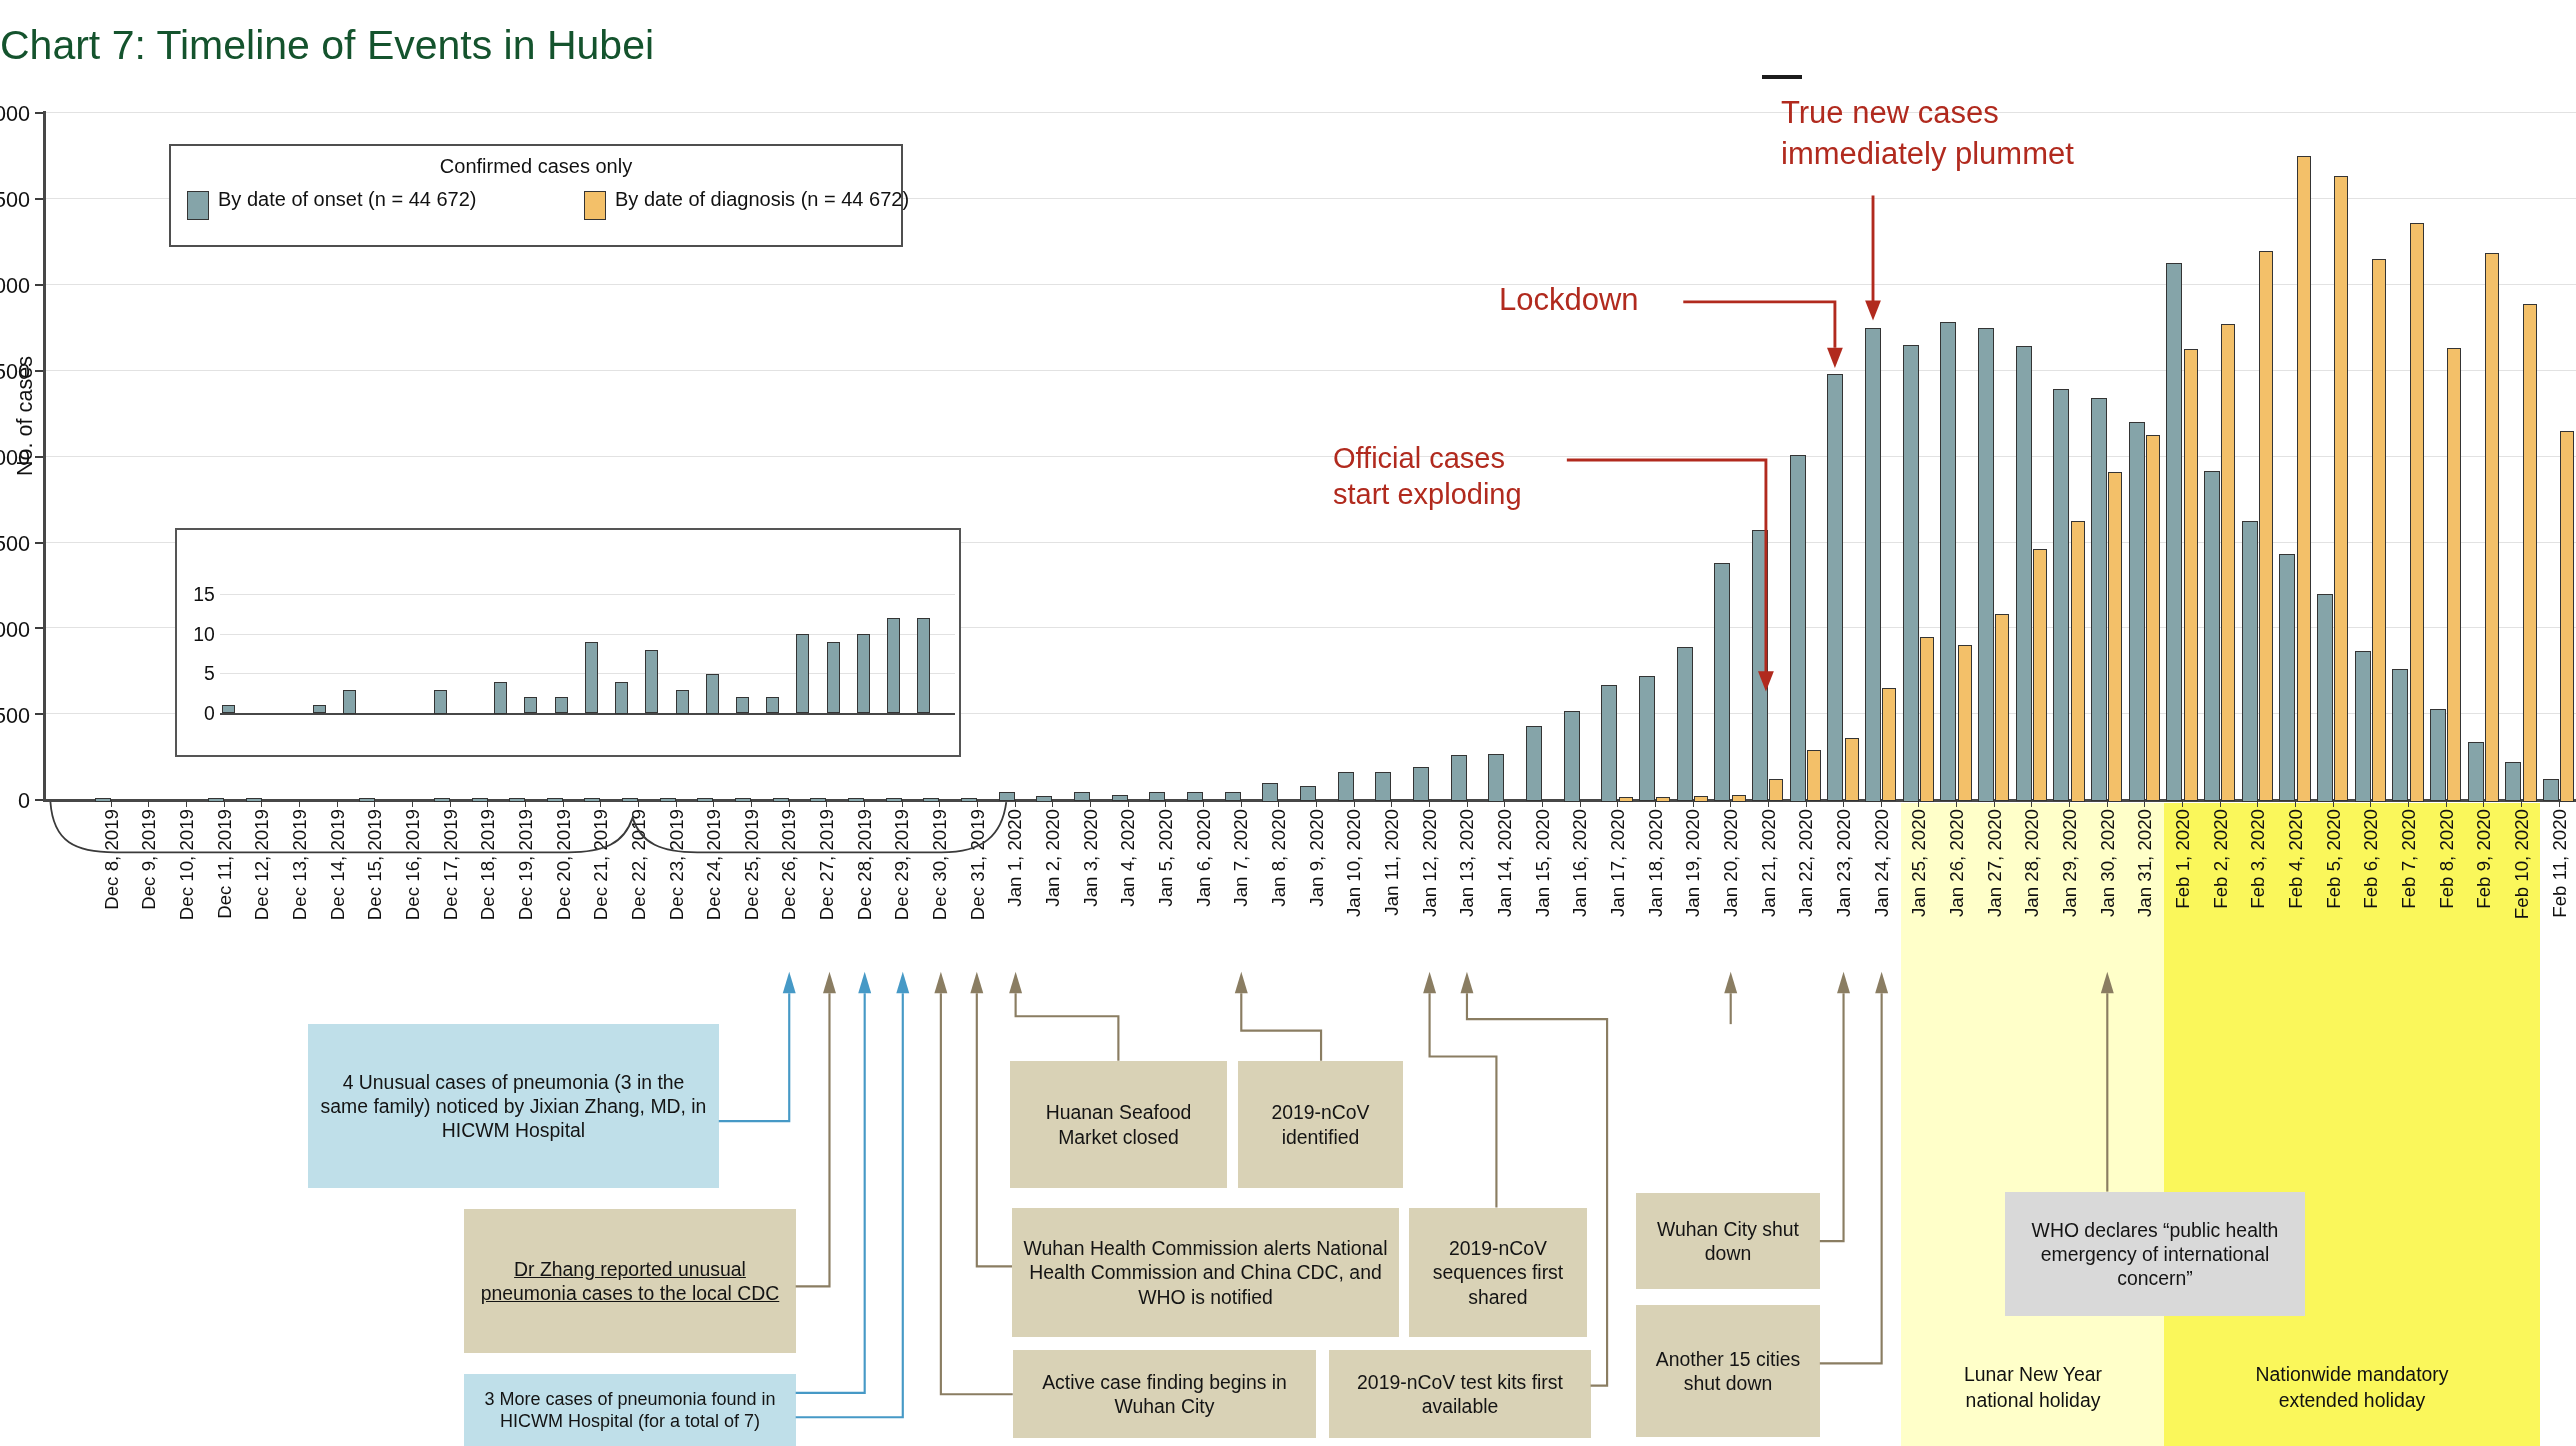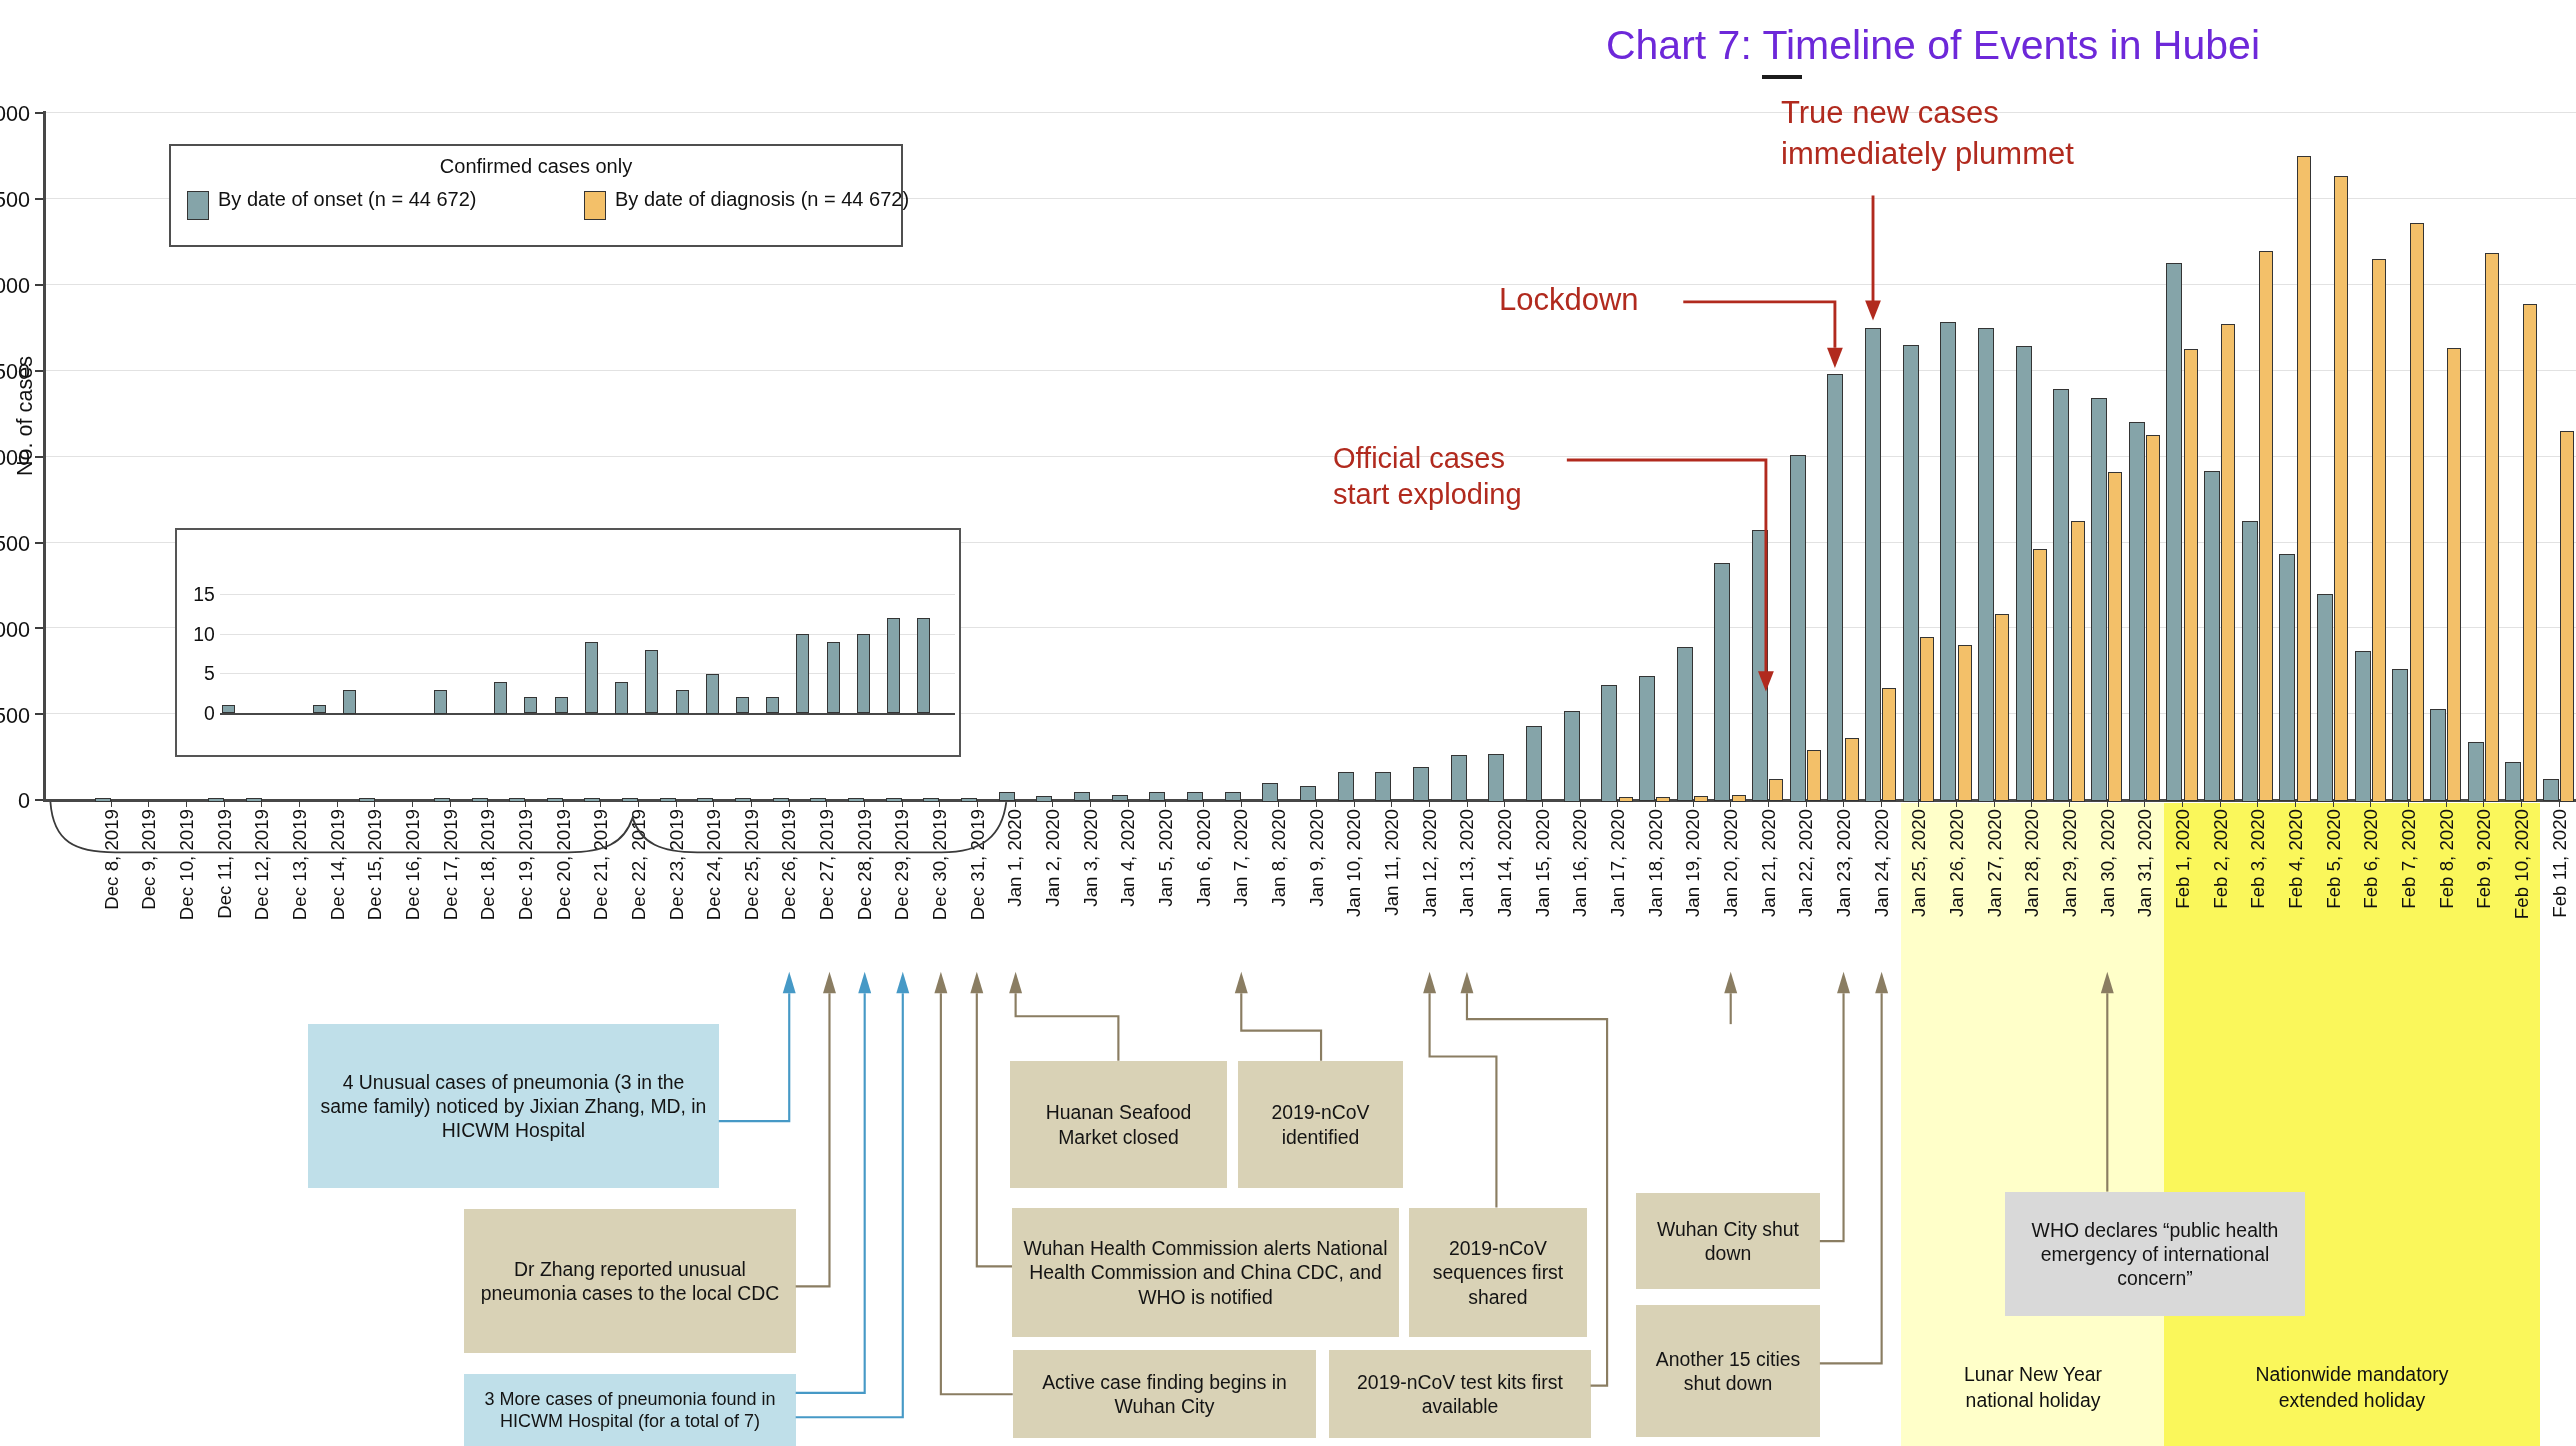--- a/index.html
+++ b/index.html
@@ -1,19 +1,19 @@
 <!DOCTYPE html>
 <html style="font-size:11.5px"><head>
 <meta charset="utf-8">
 <style>
   html,body{margin:0;padding:0;background:#fff;}
   #canvas{position:relative;width:2576px;height:1446px;background:#fff;overflow:hidden;
           font-family:"Liberation Sans", sans-serif;color:#111;}
   .abs{position:absolute;}
-  #page-title{left:0;top:21.6px;width:2260px;text-align:right;font-size:41px;color:#6d28d9;}
+  #page-title{left:0;top:21.6px;width:2260px;text-align:left;font-size:41px;color:#14532d;}
   #title-underscore{left:1762px;top:75px;width:40px;height:4.3px;background:#1c1c1c;}
   #y-axis-title{left:-177px;top:403px;width:403px;height:26px;text-align:center;
       font-size:21.6px;transform:rotate(-90deg);}
   .ytick-label{width:86px;text-align:right;font-size:21.6px;}
   .xtick-label{width:180px;height:20px;font-size:18.7px;line-height:20px;text-align:right;
       transform:rotate(-90deg);white-space:nowrap;}
   .gridline{height:1.4px;background:#e2e2e2;}
   .axisline{background:#474747;}
   .tickmark{background:#3d3d3d;}
   .bar{box-sizing:border-box;border:1.4px solid #343434;}
@@ -390,21 +390,21 @@
       <polygon points="2932,1352 2923,1382 2941,1382" fill="#8a7d62"></polygon>
       <polyline points="2180,640 2457,640 2457,936" fill="none" stroke="#b12a1e" stroke-width="4"></polyline>
       <polygon points="2457,962 2446,934 2468,934" fill="#b12a1e"></polygon>
       <polyline points="2342,420 2553,420 2553,484" fill="none" stroke="#b12a1e" stroke-width="4"></polyline>
       <polygon points="2553,512 2542,484 2564,484" fill="#b12a1e"></polygon>
       <polyline points="2606,272 2606,420" fill="none" stroke="#b12a1e" stroke-width="4"></polyline>
       <polygon points="2606,446 2595,418 2617,418" fill="#b12a1e"></polygon>
       <path d="M 70 1116 C 74 1172 105 1186 160 1186 L 790 1186 C 840 1186 868 1174 880 1138 C 892 1174 920 1186 970 1186 L 1310 1186 C 1368 1186 1394 1162 1400 1116" fill="none" stroke="#3a3a3a" stroke-width="2.5"></path>
     </svg>
 <div class="abs event-box blue" style="left: 308px; top: 1024px; width: 411px; height: 164px; font-size: 19.4px;">4 Unusual cases of pneumonia (3 in the same family) noticed by Jixian Zhang, MD, in HICWM Hospital</div>
-    <div class="abs event-box tan" style="left: 464px; top: 1209px; width: 332px; height: 144px; font-size: 19.4px;">Dr Zhang reported unusual pneumonia cases to the local CDC</div>
+    <div class="abs event-box tan" style="left: 464px; top: 1209px; width: 332px; height: 144px; font-size: 19.4px; text-decoration: underline;">Dr Zhang reported unusual pneumonia cases to the local CDC</div>
     <div class="abs event-box blue" style="left: 464px; top: 1374px; width: 332px; height: 72px; font-size: 18px;">3 More cases of pneumonia found in HICWM Hospital (for a total of 7)</div>
     <div class="abs event-box tan" style="left: 1013px; top: 1350px; width: 303px; height: 88px; font-size: 19.4px;">Active case finding begins in Wuhan City</div>
     <div class="abs event-box tan" style="left: 1010px; top: 1061px; width: 217px; height: 127px; font-size: 19.4px;">Huanan Seafood Market closed</div>
     <div class="abs event-box tan" style="left: 1012px; top: 1208px; width: 387px; height: 129px; font-size: 19.4px;">Wuhan Health Commission alerts National Health Commission and China CDC, and WHO is notified</div>
     <div class="abs event-box tan" style="left: 1238px; top: 1061px; width: 165px; height: 127px; font-size: 19.4px;">2019-nCoV identified</div>
     <div class="abs event-box tan" style="left: 1409px; top: 1208px; width: 178px; height: 129px; font-size: 19.4px;">2019-nCoV sequences first shared</div>
     <div class="abs event-box tan" style="left: 1329px; top: 1350px; width: 262px; height: 88px; font-size: 19.4px;">2019-nCoV test kits first available</div>
     <div class="abs event-box tan" style="left: 1636px; top: 1193px; width: 184px; height: 96px; font-size: 19.4px;">Wuhan City shut down</div>
     <div class="abs event-box tan" style="left: 1636px; top: 1305px; width: 184px; height: 132px; font-size: 19.4px;">Another 15 cities shut down</div>
     <div class="abs event-box gray" style="left: 2005px; top: 1192px; width: 300px; height: 124px; font-size: 19.4px;">WHO declares “public health emergency of international concern”</div>

